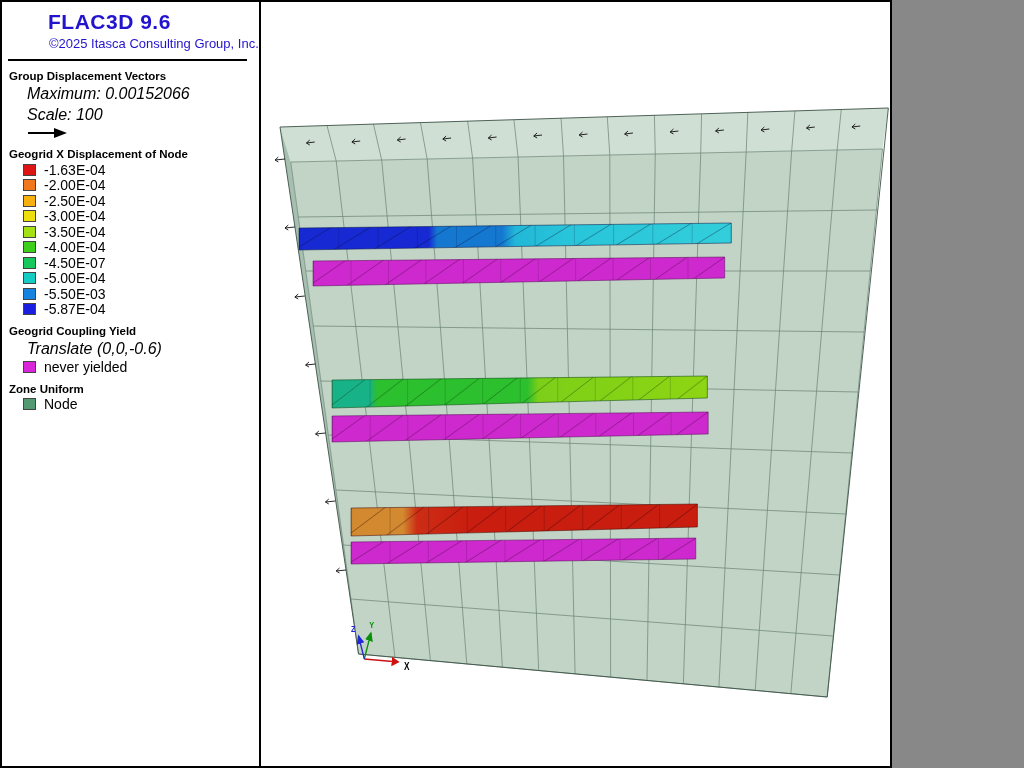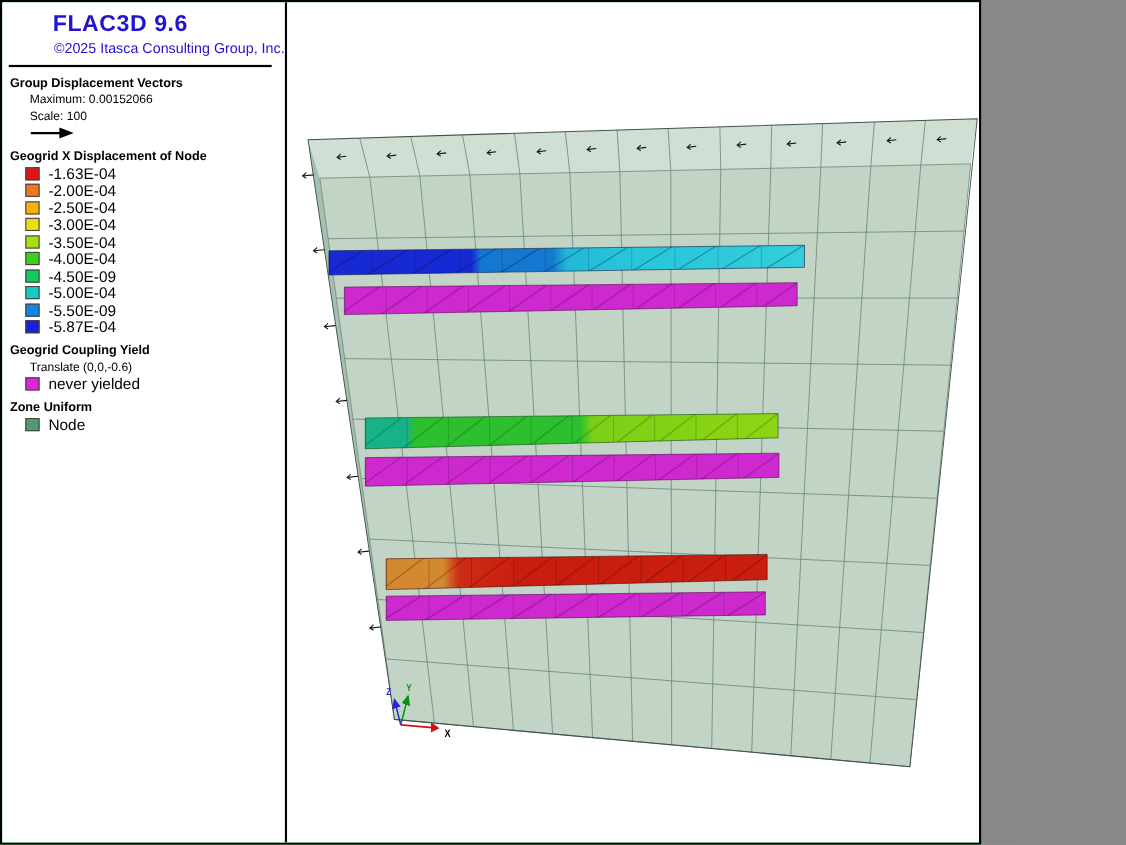--- a/index.html
+++ b/index.html
@@ -4,21 +4,21 @@
 <style>
   html,body{margin:0;padding:0;background:#888;}
   .page{width:892px;height:768px;box-sizing:border-box;border:2px solid #000;background:#86efac;
         display:flex;font-family:"Liberation Sans",sans-serif;overflow:hidden;}
   
   .sidebar{width:257px;flex:none;border-right:2px solid #000;background:#fff;overflow:hidden;}
   .brand-title{font-size:21px;font-weight:bold;color:#2213cf;margin:8px 0 0 46px;letter-spacing:0.5px;}
   .brand-copy{font-size:13px;color:#2213cf;margin:2px 0 8px 47px;}
   .rule{border-top:2px solid #000;margin:4px 12px 6px 6px;}
   .sec-h{font-size:11.5px;font-weight:bold;color:#000;margin:9px 0 3px 7px;}
-  .sub{font-size:11px;color:#000;margin:3px 0 3px 25px;}
+  .sub{font-size:16px;color:#000;margin:3px 0 3px 25px;font-style:italic;}
   .vec-arrow{display:block;margin:3px 0 2px 25px;}
   .lrow{display:flex;align-items:center;gap:8px;margin:2.5px 0 2.5px 21px;height:13px;}
   .swatch{width:13px;height:12px;border:1px solid #444;flex:none;box-sizing:border-box;}
   .lbl{font-size:14px;color:#000;white-space:nowrap;}
   
   .viewport{flex:1;position:relative;background:#ffffff;}
   .viewport svg{position:absolute;inset:0;width:100%;height:100%;display:block;}
   text.axX{font:bold 10px "Liberation Sans",sans-serif;fill:#000;}
   text.axY{font:bold 9px "Liberation Sans",sans-serif;fill:#0a8f0a;}
   text.axZ{font:bold 9px "Liberation Sans",sans-serif;fill:#2424d8;}
@@ -61,29 +61,29 @@
     <div class="lrow">
       <span class="swatch" style="background-color: rgb(165, 224, 18);"></span>
       <span class="lbl">-3.50E-04</span>
     </div>
     <div class="lrow">
       <span class="swatch" style="background-color: rgb(62, 207, 28);"></span>
       <span class="lbl">-4.00E-04</span>
     </div>
     <div class="lrow">
       <span class="swatch" style="background-color: rgb(23, 201, 93);"></span>
-      <span class="lbl">-4.50E-09</span>
+      <span class="lbl">-4.50E-07</span>
     </div>
     <div class="lrow">
       <span class="swatch" style="background-color: rgb(20, 204, 196);"></span>
       <span class="lbl">-5.00E-04</span>
     </div>
     <div class="lrow">
       <span class="swatch" style="background-color: rgb(20, 132, 224);"></span>
-      <span class="lbl">-5.50E-09</span>
+      <span class="lbl">-5.50E-03</span>
     </div>
     <div class="lrow">
       <span class="swatch" style="background-color: rgb(26, 30, 224);"></span>
       <span class="lbl">-5.87E-04</span>
     </div>
 
     <div class="sec-h">Geogrid Coupling Yield</div>
     <div class="sub">Translate (0,0,-0.6)</div>
     <div class="lrow">
       <span class="swatch" style="background-color: rgb(217, 38, 217);"></span>

